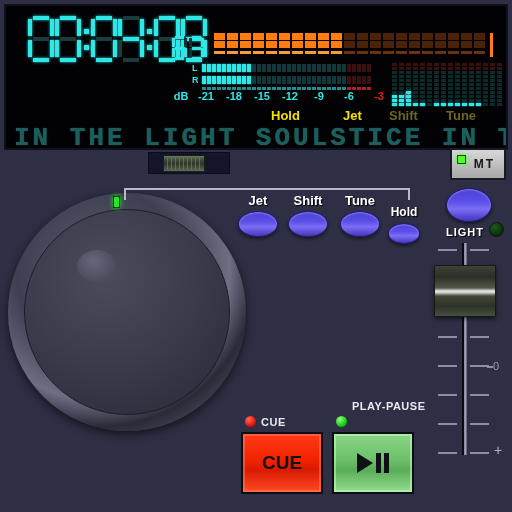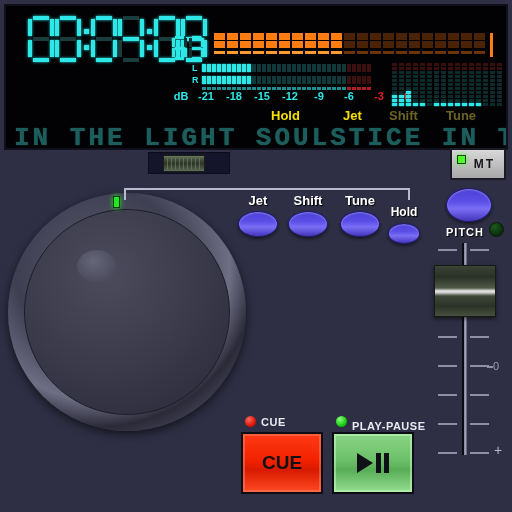--- a/index.html
+++ b/index.html
@@ -743,40 +743,40 @@
       </div>
       <div class="mbtn-wrap" style="left: 388px; top: 205px;">
         <div class="mbtn-lbl small">Hold</div>
         <div class="mbtn small"></div>
       </div>
     </div>
 
   <div class="tled red" style="left:245px;top:416px;"></div>
   <div class="tlbl" style="left:261px;top:416px;">CUE</div>
   <div class="tled green" style="left:336px;top:416px;"></div>
-  <div class="tlbl" style="left:352px;top:420px;">PLAY-PAUSE</div>
+  <div class="tlbl" style="left:352px;top:400px;">PLAY-PAUSE</div>
 
   <div class="tbtn" id="cue-button">
     <div class="tbtn-txt">CUE</div>
   </div>
   <div class="tbtn" id="play-button">
     <div id="play-icon">
       <span class="tri"></span>
         <span class="p1"></span>
         <span class="p2"></span>
     </div>
   </div>
 
   <div id="mt-button">
     <div id="mt-led"></div>
     <span id="mt-label">MT</span>
   </div>
 
   <div id="pitch-knob"></div>
-  <div id="pitch-label">PITCH</div>
+  <div id="pitch-label">LIGHT</div>
   <div id="pitch-led"></div>
 
   <div id="fader-ticks">
       <div class="ftick" style="left: 438px; top: 249px;"></div>
       <div class="ftick" style="left: 470px; top: 249px;"></div>
       <div class="ftick" style="left: 438px; top: 278px;"></div>
       <div class="ftick" style="left: 470px; top: 278px;"></div>
       <div class="ftick" style="left: 438px; top: 307px;"></div>
       <div class="ftick" style="left: 470px; top: 307px;"></div>
       <div class="ftick" style="left: 438px; top: 336px;"></div>

